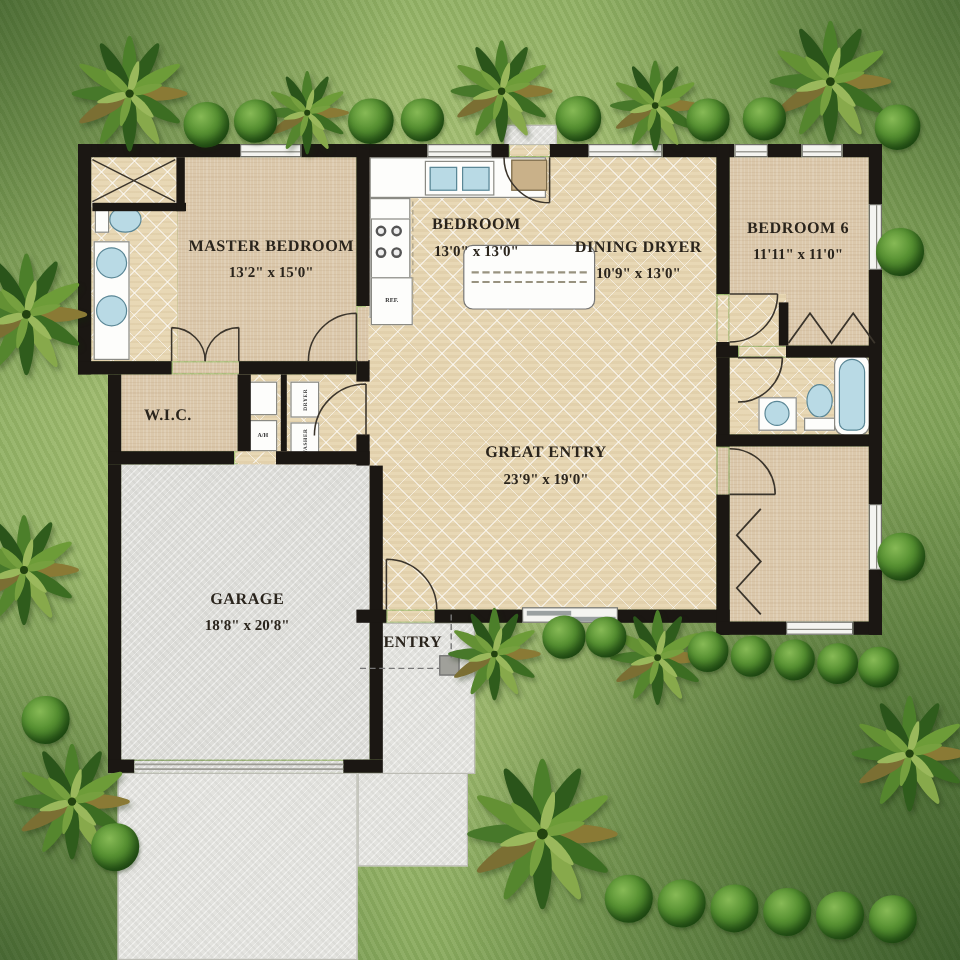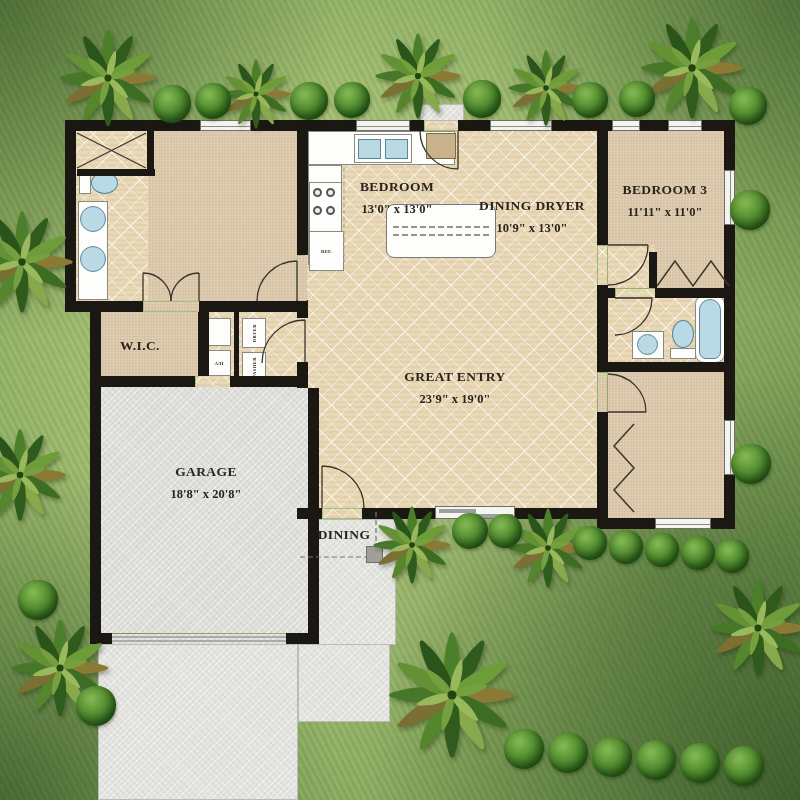--- a/index.html
+++ b/index.html
@@ -205,45 +205,49 @@
       <path d="M300,557 H366 M376,512 V548"></path>
     </g>
     <g fill="none" stroke="#98927f" stroke-width="1.8" stroke-dasharray="6 3">
       <path d="M393,227 H489 M393,235 H489"></path>
     </g>
     <g fill="none" stroke="#b0a68c" stroke-width="1.2" stroke-dasharray="4 3">
       <path d="M344,168 V262"></path>
     </g>
   </svg>
 
+  <div class="abs roomlbl" style="left:226px;top:194px">
+    <div class="name">MASTER BEDROOM</div>
+    <div class="dims">13'2" x 15'0"</div>
+  </div>
   <div class="abs roomlbl" style="left:397px;top:176px">
     <div class="name">BEDROOM</div>
     <div class="dims">13'0" x 13'0"</div>
   </div>
   <div class="abs roomlbl" style="left:532px;top:195px">
     <div class="name">DINING DRYER</div>
     <div class="dims">10'9" x 13'0"</div>
   </div>
   <div class="abs roomlbl" style="left:665px;top:179px">
-    <div class="name">BEDROOM 3</div>
+    <div class="name">BEDROOM 6</div>
     <div class="dims">11'11" x 11'0"</div>
   </div>
   <div class="abs roomlbl" style="left:455px;top:366px">
     <div class="name">GREAT ENTRY</div>
     <div class="dims">23'9" x 19'0"</div>
   </div>
-  <div class="abs roomlbl" style="left:206px;top:461px">
+  <div class="abs roomlbl" style="left:206px;top:488px">
     <div class="name">GARAGE</div>
     <div class="dims">18'8" x 20'8"</div>
   </div>
   <div class="abs roomlbl" style="left:140px;top:335px">
     <div class="name">W.I.C.</div>
   </div>
   <div class="abs roomlbl" style="left:344px;top:524px;letter-spacing:3px">
-    <div class="name">DINING</div>
+    <div class="name">ENTRY</div>
   </div>
 
   <svg width="0" height="0" style="position:absolute" aria-hidden="true">
     <defs>
       <g id="palmg">
         <path d="M0,4 C6,-6 9,-25 2,-46 C1,-49 -1,-49 -2,-46 C-9,-25 -6,-6 0,4Z" fill="#4c7f2a"></path>
         <path d="M0,4 C6,-6 9,-25 2,-46 C1,-49 -1,-49 -2,-46 C-9,-25 -6,-6 0,4Z" fill="#2f5c1c" transform="rotate(30)"></path>
         <path d="M0,4 C6,-6 9,-25 2,-46 C1,-49 -1,-49 -2,-46 C-9,-25 -6,-6 0,4Z" fill="#6d9c38" transform="rotate(60)"></path>
         <path d="M0,4 C6,-6 9,-25 2,-46 C1,-49 -1,-49 -2,-46 C-9,-25 -6,-6 0,4Z" fill="#8a7a35" transform="rotate(90)"></path>
         <path d="M0,4 C6,-6 9,-25 2,-46 C1,-49 -1,-49 -2,-46 C-9,-25 -6,-6 0,4Z" fill="#3c6d22" transform="rotate(120)"></path>

